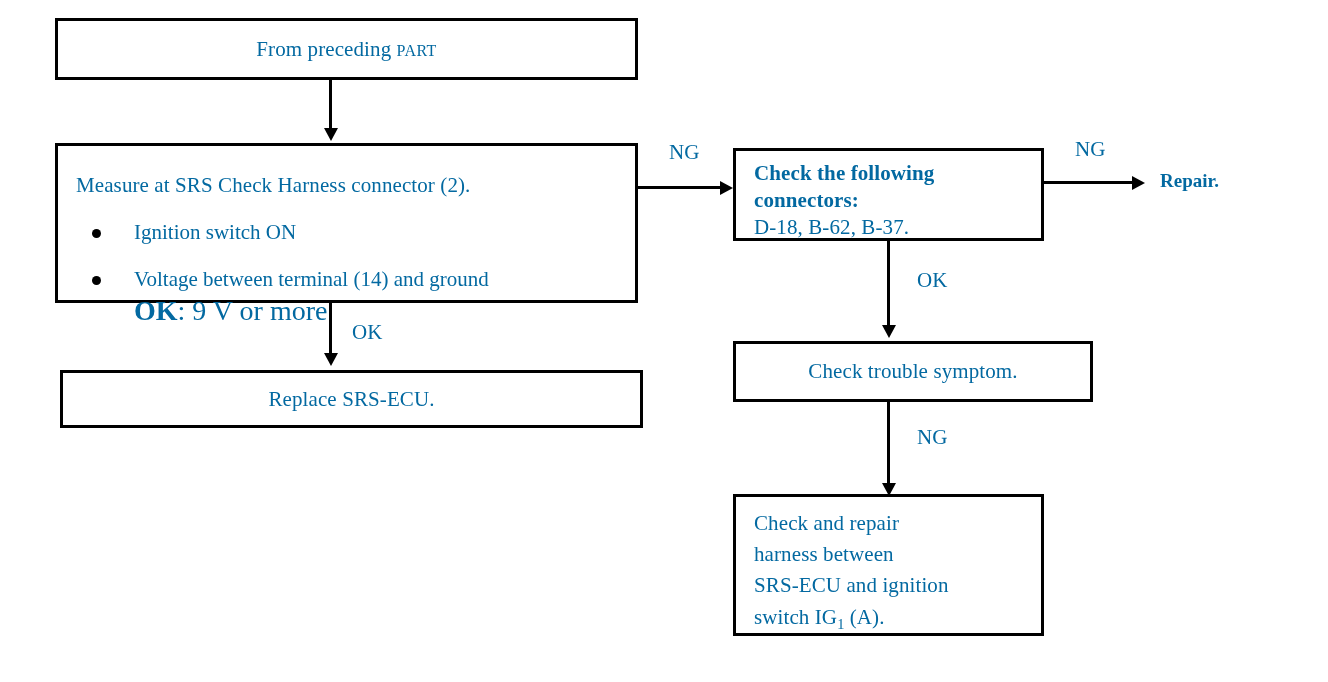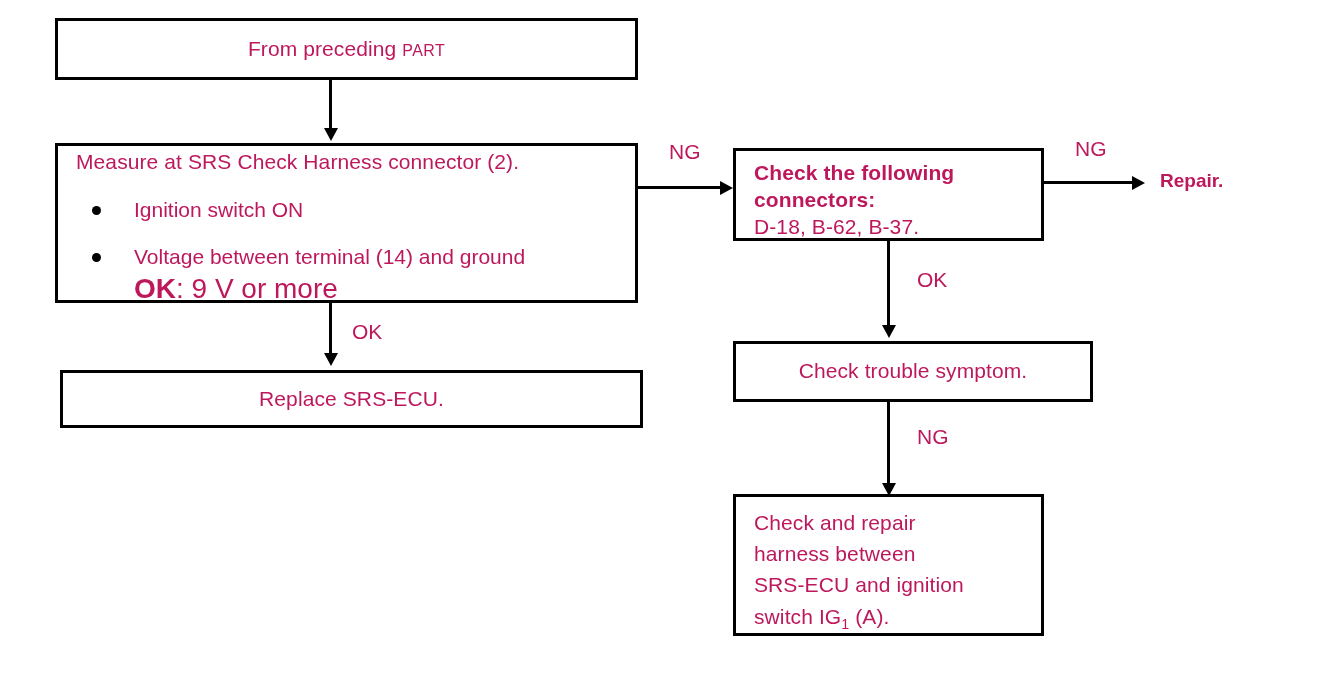--- a/index.html
+++ b/index.html
@@ -5,22 +5,22 @@
   html, body {
     margin: 0;
     padding: 0;
     background: #ffffff;
   }
   #canvas {
     position: relative;
     width: 1328px;
     height: 682px;
     background: #ffffff;
-    font-family: Liberation Sans, sans-serif;
-    color: #be185d;
+    font-family: Liberation Serif, serif;
+    color: #0369a1;
     overflow: hidden;
   }
 
   
   .box {
     position: absolute;
     box-sizing: border-box;
     border: 3px solid #000000;
     background: #ffffff;
   }
@@ -132,21 +132,21 @@
       <div class="txt">
         <span>From preceding </span><span class="smallcaps">PART</span>
       </div>
     </div>
   </div>
 
   <div class="vline" style="left:329px; top:80px; height:52px;"></div>
   <div class="arrow-down" style="left:324px; top:128px;"></div>
 
   <div class="box" style="left:55px; top:143px; width:583px; height:160px;">
-    <div class="box-inner" style="justify-content:center; padding:10px 10px 0 18px;">
+    <div class="box-inner" style="justify-content:space-between; padding:26px 10px 0 18px;">
       <div class="txt">Measure at SRS Check Harness connector (2).</div>
       <ul class="bullets">
         <li>
           <span class="bullet-dot"></span>
           <span>Ignition  switch  ON</span>
         </li>
         <li>
           <span class="bullet-dot"></span>
           <span>Voltage between terminal (14) and ground</span>
           <span class="sub-line"><span class="bold">OK</span><span>: 9 V or more</span></span>

